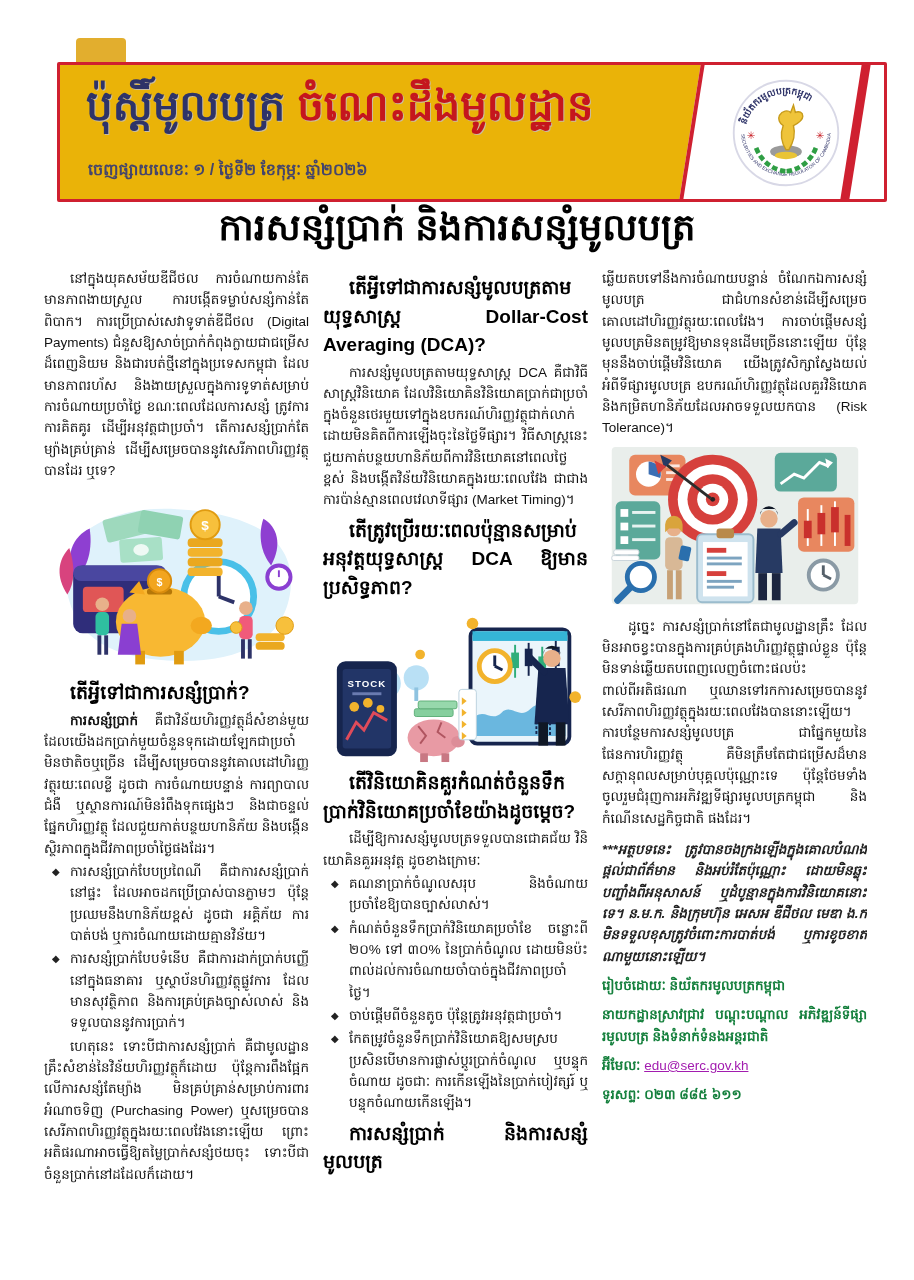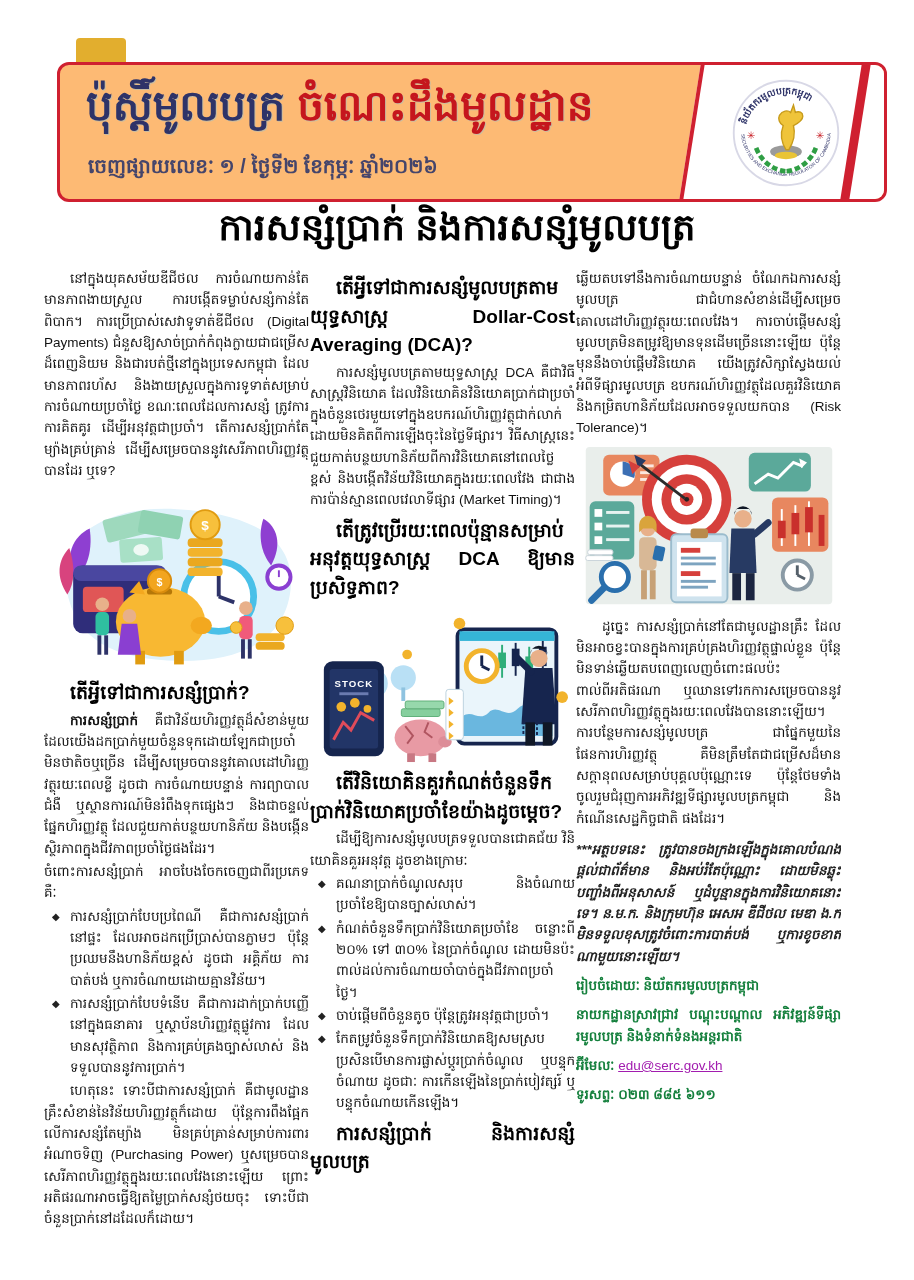--- a/index.html
+++ b/index.html
@@ -8,21 +8,21 @@
     font-family:"Liberation Sans","DejaVu Sans",sans-serif;color:#111;
     overflow:hidden;
   }
   
   .gold-tab{
     position:absolute;left:76px;top:38px;width:50px;height:40px;
     background:#e2ae2e;border-radius:4px 4px 0 0;
   }
   .masthead-box{
     position:absolute;left:57px;top:62px;width:824px;height:134px;
-    background:#fdba74;border:3px solid #cf2030;border-radius:12px;
+    background:#eab308;border:3px solid #cf2030;border-radius:2px;
     overflow:hidden;
   }
   .logo-panel{
     position:absolute;right:-20px;top:-6px;bottom:-6px;width:210px;
     background:#ffffff;border-left:4px solid #cf2030;
     transform:skewX(-9deg);
   }
   .logo-stripe{
     position:absolute;right:24px;top:-6px;bottom:-6px;width:9px;background:#cf2030;
     transform:skewX(-9deg);
@@ -30,31 +30,31 @@
   .logo-wrap{
     position:absolute;right:42px;top:12px;width:112px;height:112px;
   }
   .masthead-titles{
     position:absolute;left:26px;top:14px;white-space:nowrap;
     font-weight:bold;font-size:42px;letter-spacing:0px;
   }
   .t-navy{color:#2e3368;text-shadow:1px 1px 0 #c9bda1;}
   .t-red{color:#c5161d;margin-left:12px;text-shadow:1px 1px 0 #c9bda1;}
   .issue-line{
-    position:absolute;left:28px;bottom:16px;font-size:20px;font-weight:bold;color:#45456b;
+    position:absolute;left:28px;bottom:16px;font-size:16px;font-weight:bold;color:#45456b;
   }
   
   .page-title{
     position:absolute;left:0;top:204px;width:914px;text-align:center;
     font-size:37px;font-weight:bold;color:#000;
   }
   
   .content{
     position:absolute;left:44px;top:268px;width:826px;height:1000px;
-    display:flex;gap:1px;
+    display:flex;gap:14px;
   }
   .col{
     width:265px;height:1000px;overflow:hidden;
     font-size:13.5px;line-height:1.58;text-align:justify;
   }
   .para{margin:0 0 2px 0;}
   .indent{text-indent:26px;}
   .bold{font-weight:bold;}
   h3.sect{
     margin:6px 0 2px 0;font-size:19px;font-weight:bold;color:#000;
@@ -188,21 +188,20 @@
       </g>
       <g>
         <rect x="216" y="150" width="30" height="8" rx="4" fill="#f2b32c"></rect>
         <rect x="216" y="159" width="30" height="8" rx="4" fill="#eaa81f"></rect>
         <circle cx="246" cy="142" r="9" fill="#f7c03c" stroke="#e09b10"></circle>
       </g>
     </svg>
 
     <h3 class="sect">តើអ្វីទៅជាការសន្សំប្រាក់?</h3>
     <p class="para indent"><span class="bold">ការសន្សំប្រាក់</span><span> គឺជាវិន័យហិរញ្ញវត្ថុដ៏សំខាន់មួយ ដែលយើងដកប្រាក់មួយចំនួនទុកដោយឡែកជាប្រចាំ មិនថាតិចឬច្រើន ដើម្បីសម្រេចបាននូវគោលដៅហិរញ្ញវត្ថុរយៈពេលខ្លី ដូចជា ការចំណាយបន្ទាន់ ការព្យាបាលជំងឺ ឬស្ថានការណ៍មិនរំពឹងទុកផ្សេងៗ និងជាចន្ទល់ផ្នែកហិរញ្ញវត្ថុ ដែលជួយកាត់បន្ថយហានិភ័យ និងបង្កើនស្ថិរភាពក្នុងជីវភាពប្រចាំថ្ងៃផងដែរ។</span></p>
-    <p class="para">ចំពោះការសន្សំប្រាក់ អាចបែងចែកចេញជាពីរប្រភេទ គឺៈ</p>
 
     <div class="bullet">
       <span class="diamond">◆</span>
       <span class="bullet-text">ការសន្សំប្រាក់បែបប្រពៃណី គឺជាការសន្សំប្រាក់នៅផ្ទះ ដែលអាចដកប្រើប្រាស់បានភ្លាមៗ ប៉ុន្តែប្រឈមនឹងហានិភ័យខ្ពស់ ដូចជា អគ្គិភ័យ ការបាត់បង់ ឬការចំណាយដោយគ្មានវិន័យ។</span>
     </div>
     <div class="bullet">
       <span class="diamond">◆</span>
       <span class="bullet-text">ការសន្សំប្រាក់បែបទំនើប គឺជាការដាក់ប្រាក់បញ្ញើនៅក្នុងធនាគារ ឬស្ថាប័នហិរញ្ញវត្ថុផ្លូវការ ដែលមានសុវត្ថិភាព និងការគ្រប់គ្រងច្បាស់លាស់ និងទទួលបាននូវការប្រាក់។</span>
     </div>
 

